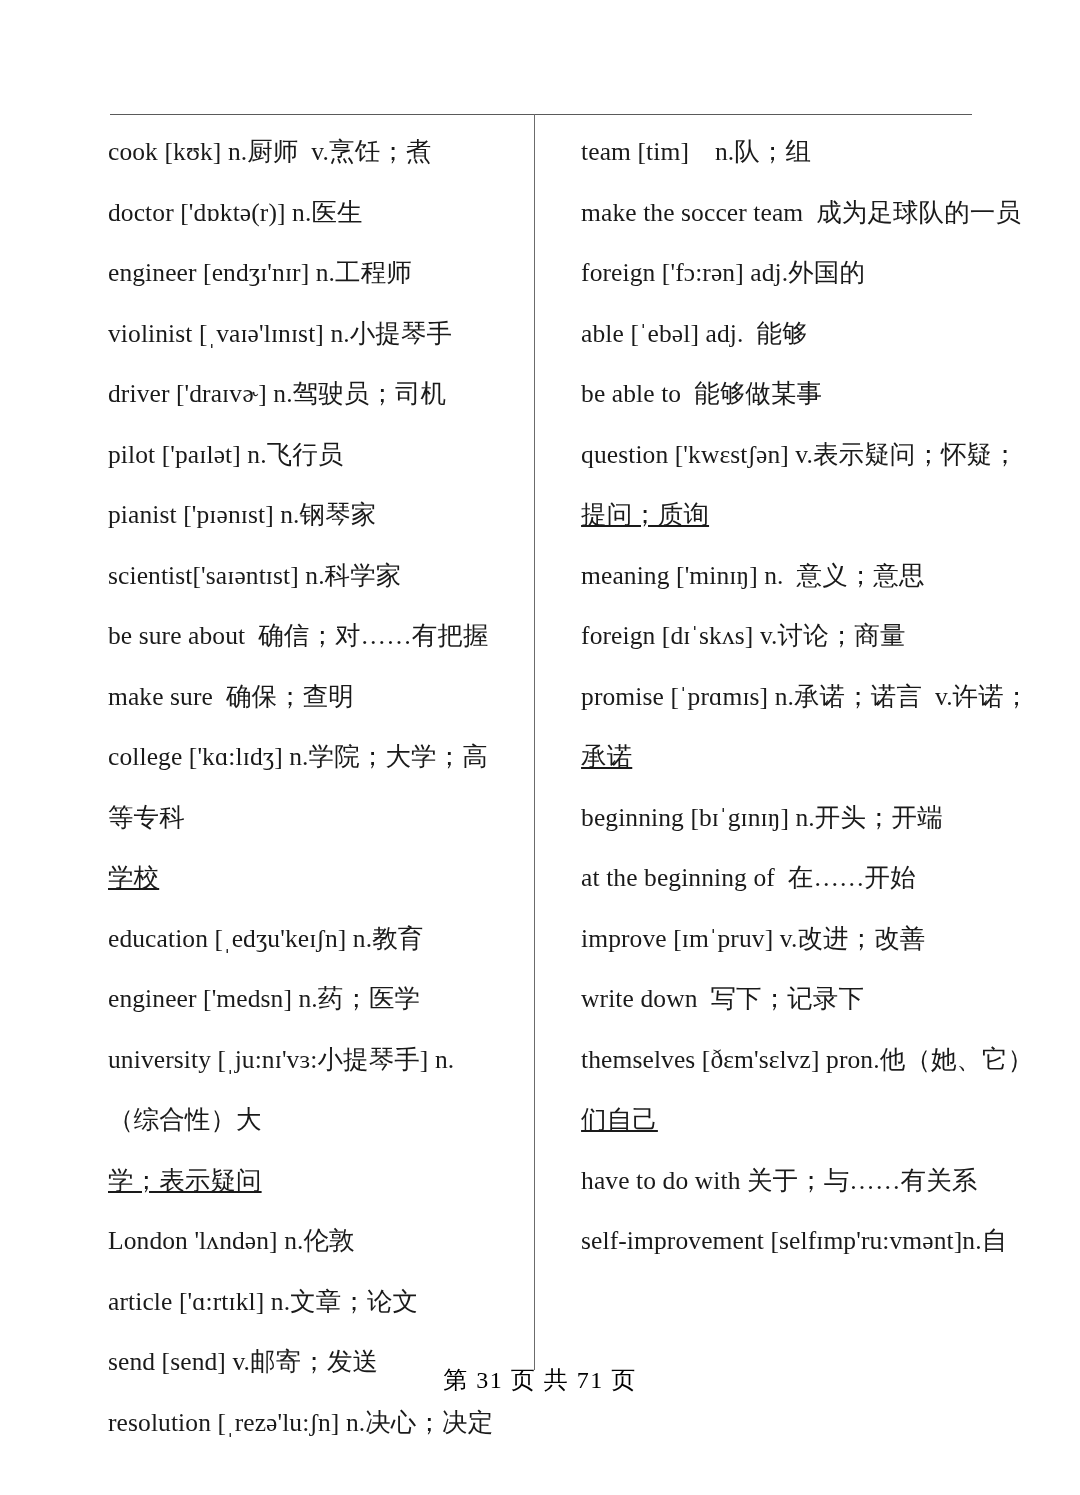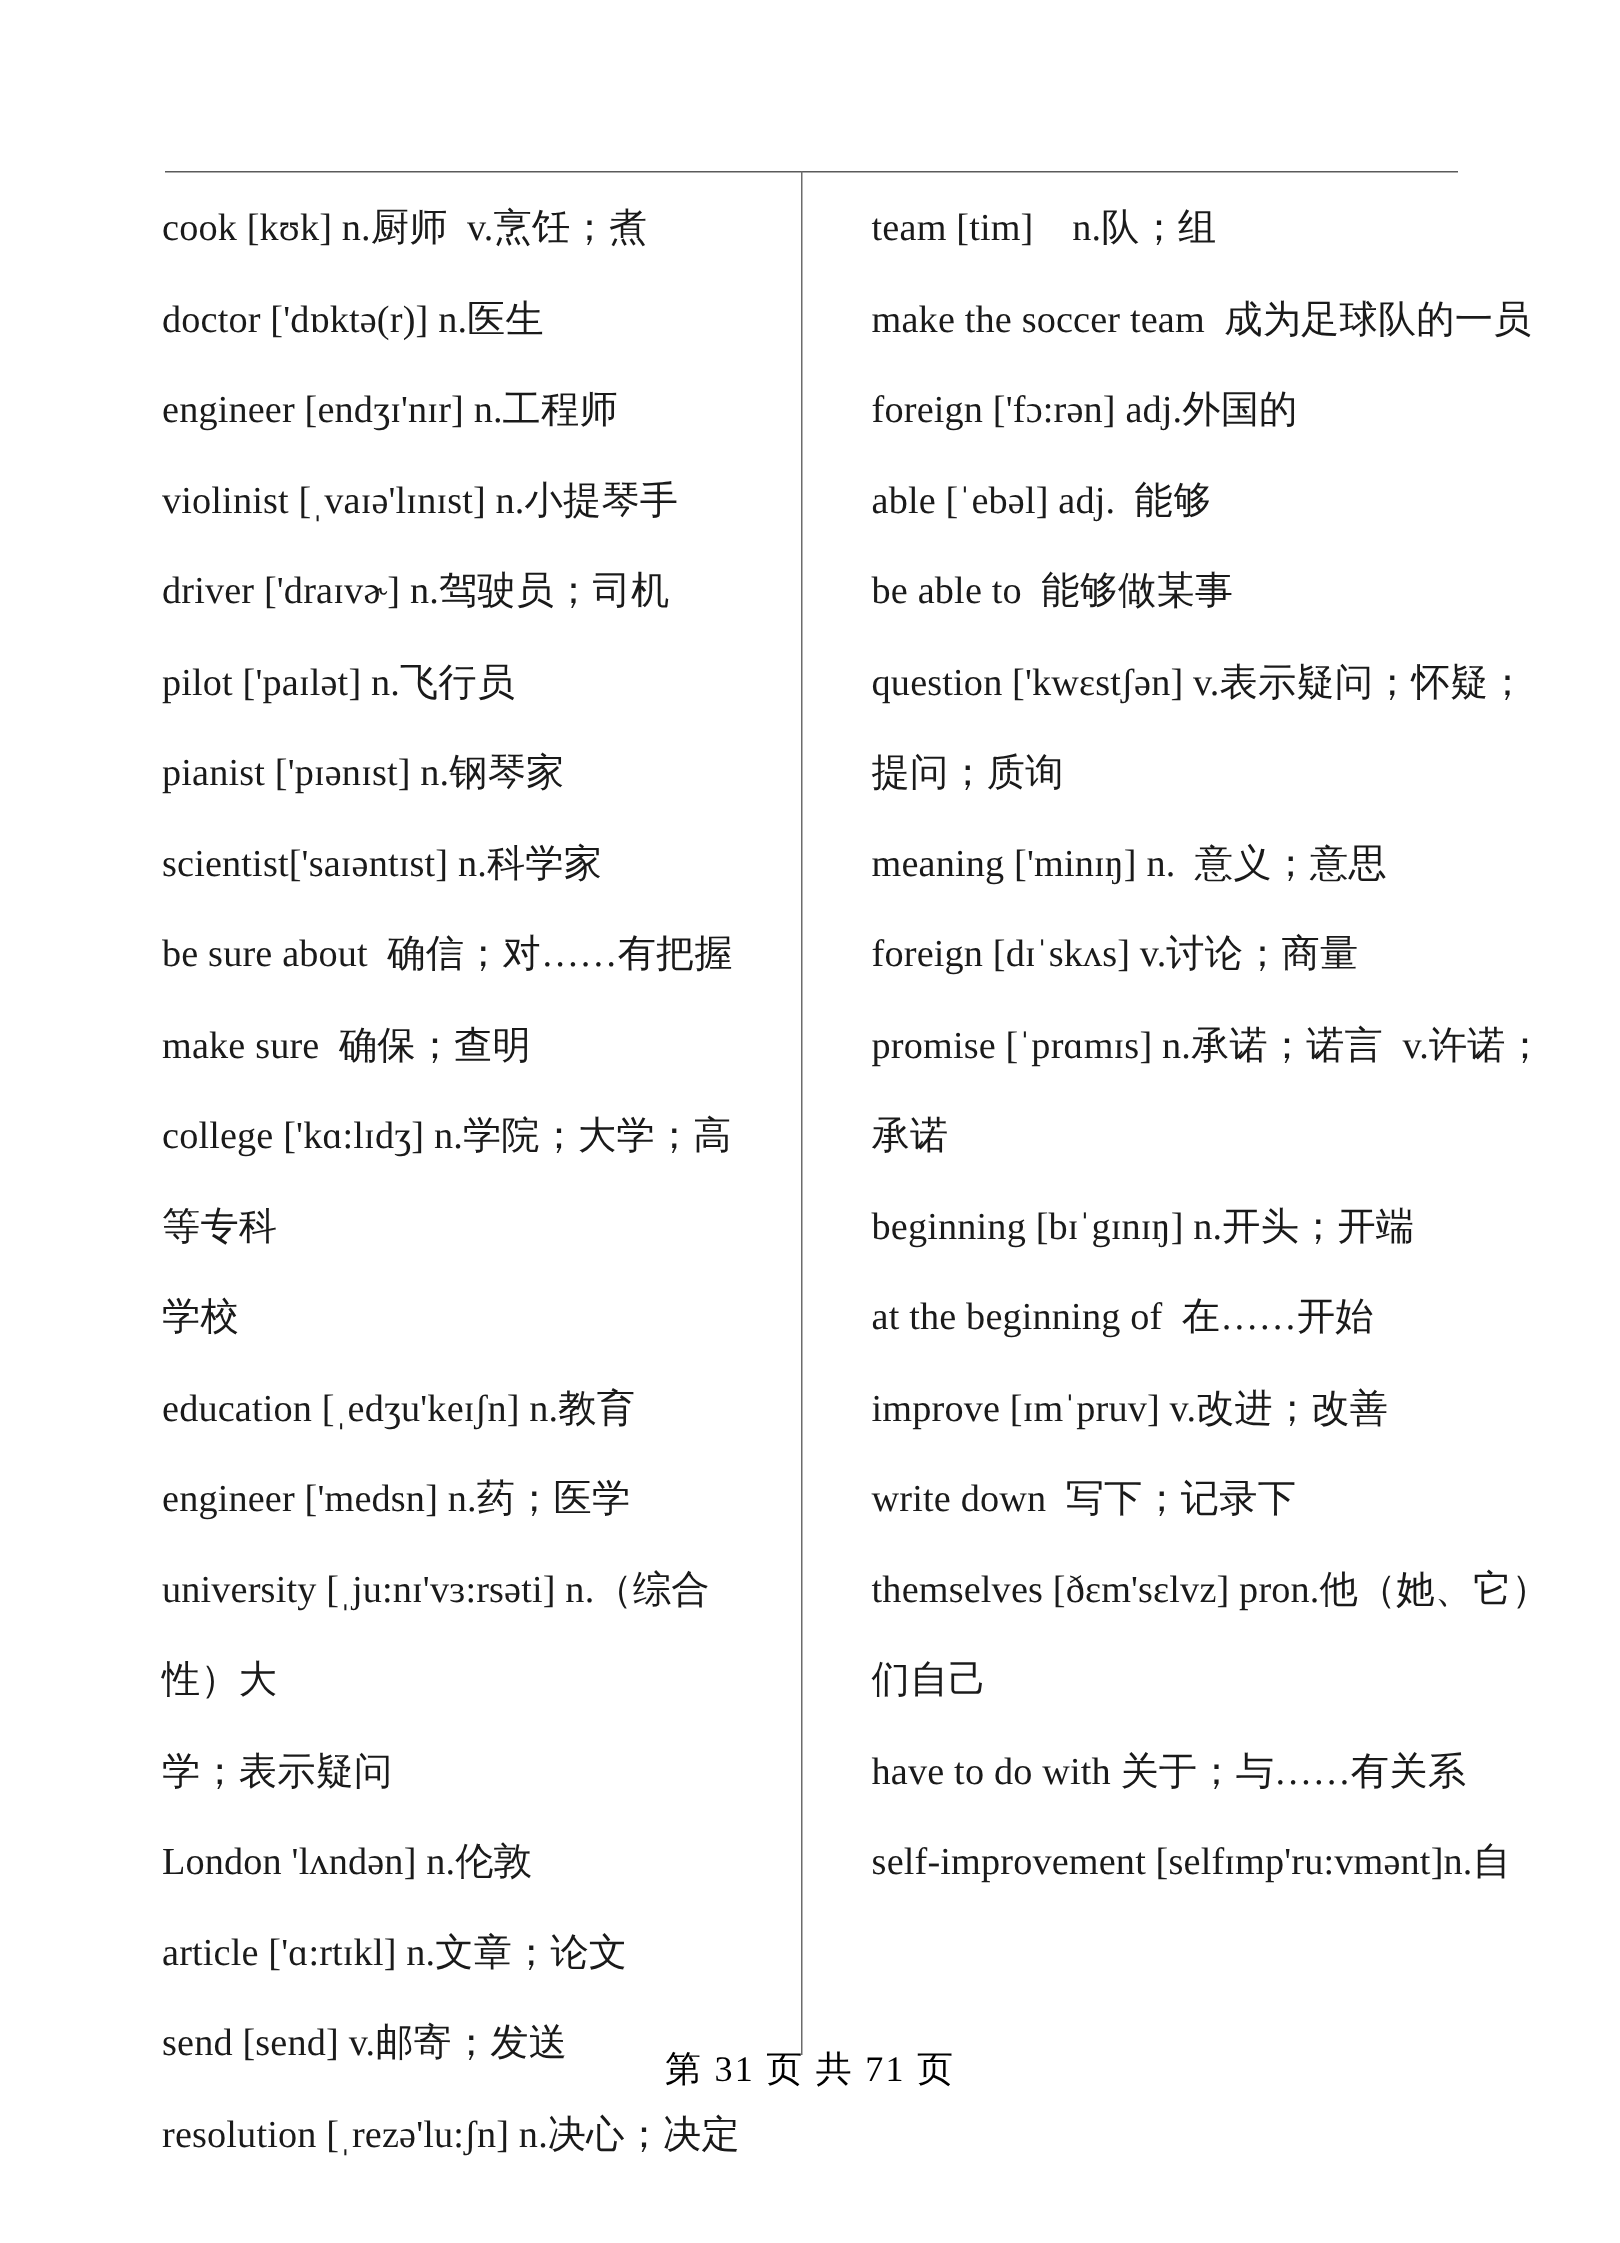--- a/index.html
+++ b/index.html
@@ -75,20 +75,21 @@
     letter-spacing: 0.1px;
   }
   .column-left .entry:first-child,
   .column-right .entry:first-child {
     margin-top: 8px;
   }
 
   
   .entry.cont {
     display: block;
+    text-decoration: underline;
   }
 
   .footer {
     position: absolute;
     left: 0;
     top: 1360px;
     width: 1080px;
     text-align: center;
     font-size: 24px;
     line-height: 40px;
@@ -114,21 +115,21 @@
       <div class="entry">driver ['draɪvɚ] n.驾驶员；司机</div>
       <div class="entry">pilot ['paɪlət] n.飞行员</div>
       <div class="entry">pianist ['pɪənɪst] n.钢琴家</div>
       <div class="entry">scientist['saɪəntɪst] n.科学家</div>
       <div class="entry">be sure about  确信；对……有把握</div>
       <div class="entry">make sure  确保；查明</div>
       <div class="entry">college ['kɑ:lɪdʒ] n.学院；大学；高等专科</div>
       <div class="entry cont">学校</div>
       <div class="entry">education [ˌedʒu'keɪʃn] n.教育</div>
       <div class="entry">engineer ['medsn] n.药；医学</div>
-      <div class="entry">university [ˌju:nɪ'vɜ:rsəti] n.（综合性）大</div>
+      <div class="entry">university [ˌju:nɪ'vɜ:小提琴手] n.（综合性）大</div>
       <div class="entry cont">学；表示疑问</div>
       <div class="entry">London 'lʌndən] n.伦敦</div>
       <div class="entry">article ['ɑ:rtɪkl] n.文章；论文</div>
       <div class="entry">send [send] v.邮寄；发送</div>
       <div class="entry">resolution [ˌrezə'lu:ʃn] n.决心；决定</div>
     </div>
 
     <div class="column column-right">
       <div class="entry">team [tim]    n.队；组</div>
       <div class="entry">make the soccer team  成为足球队的一员</div>

